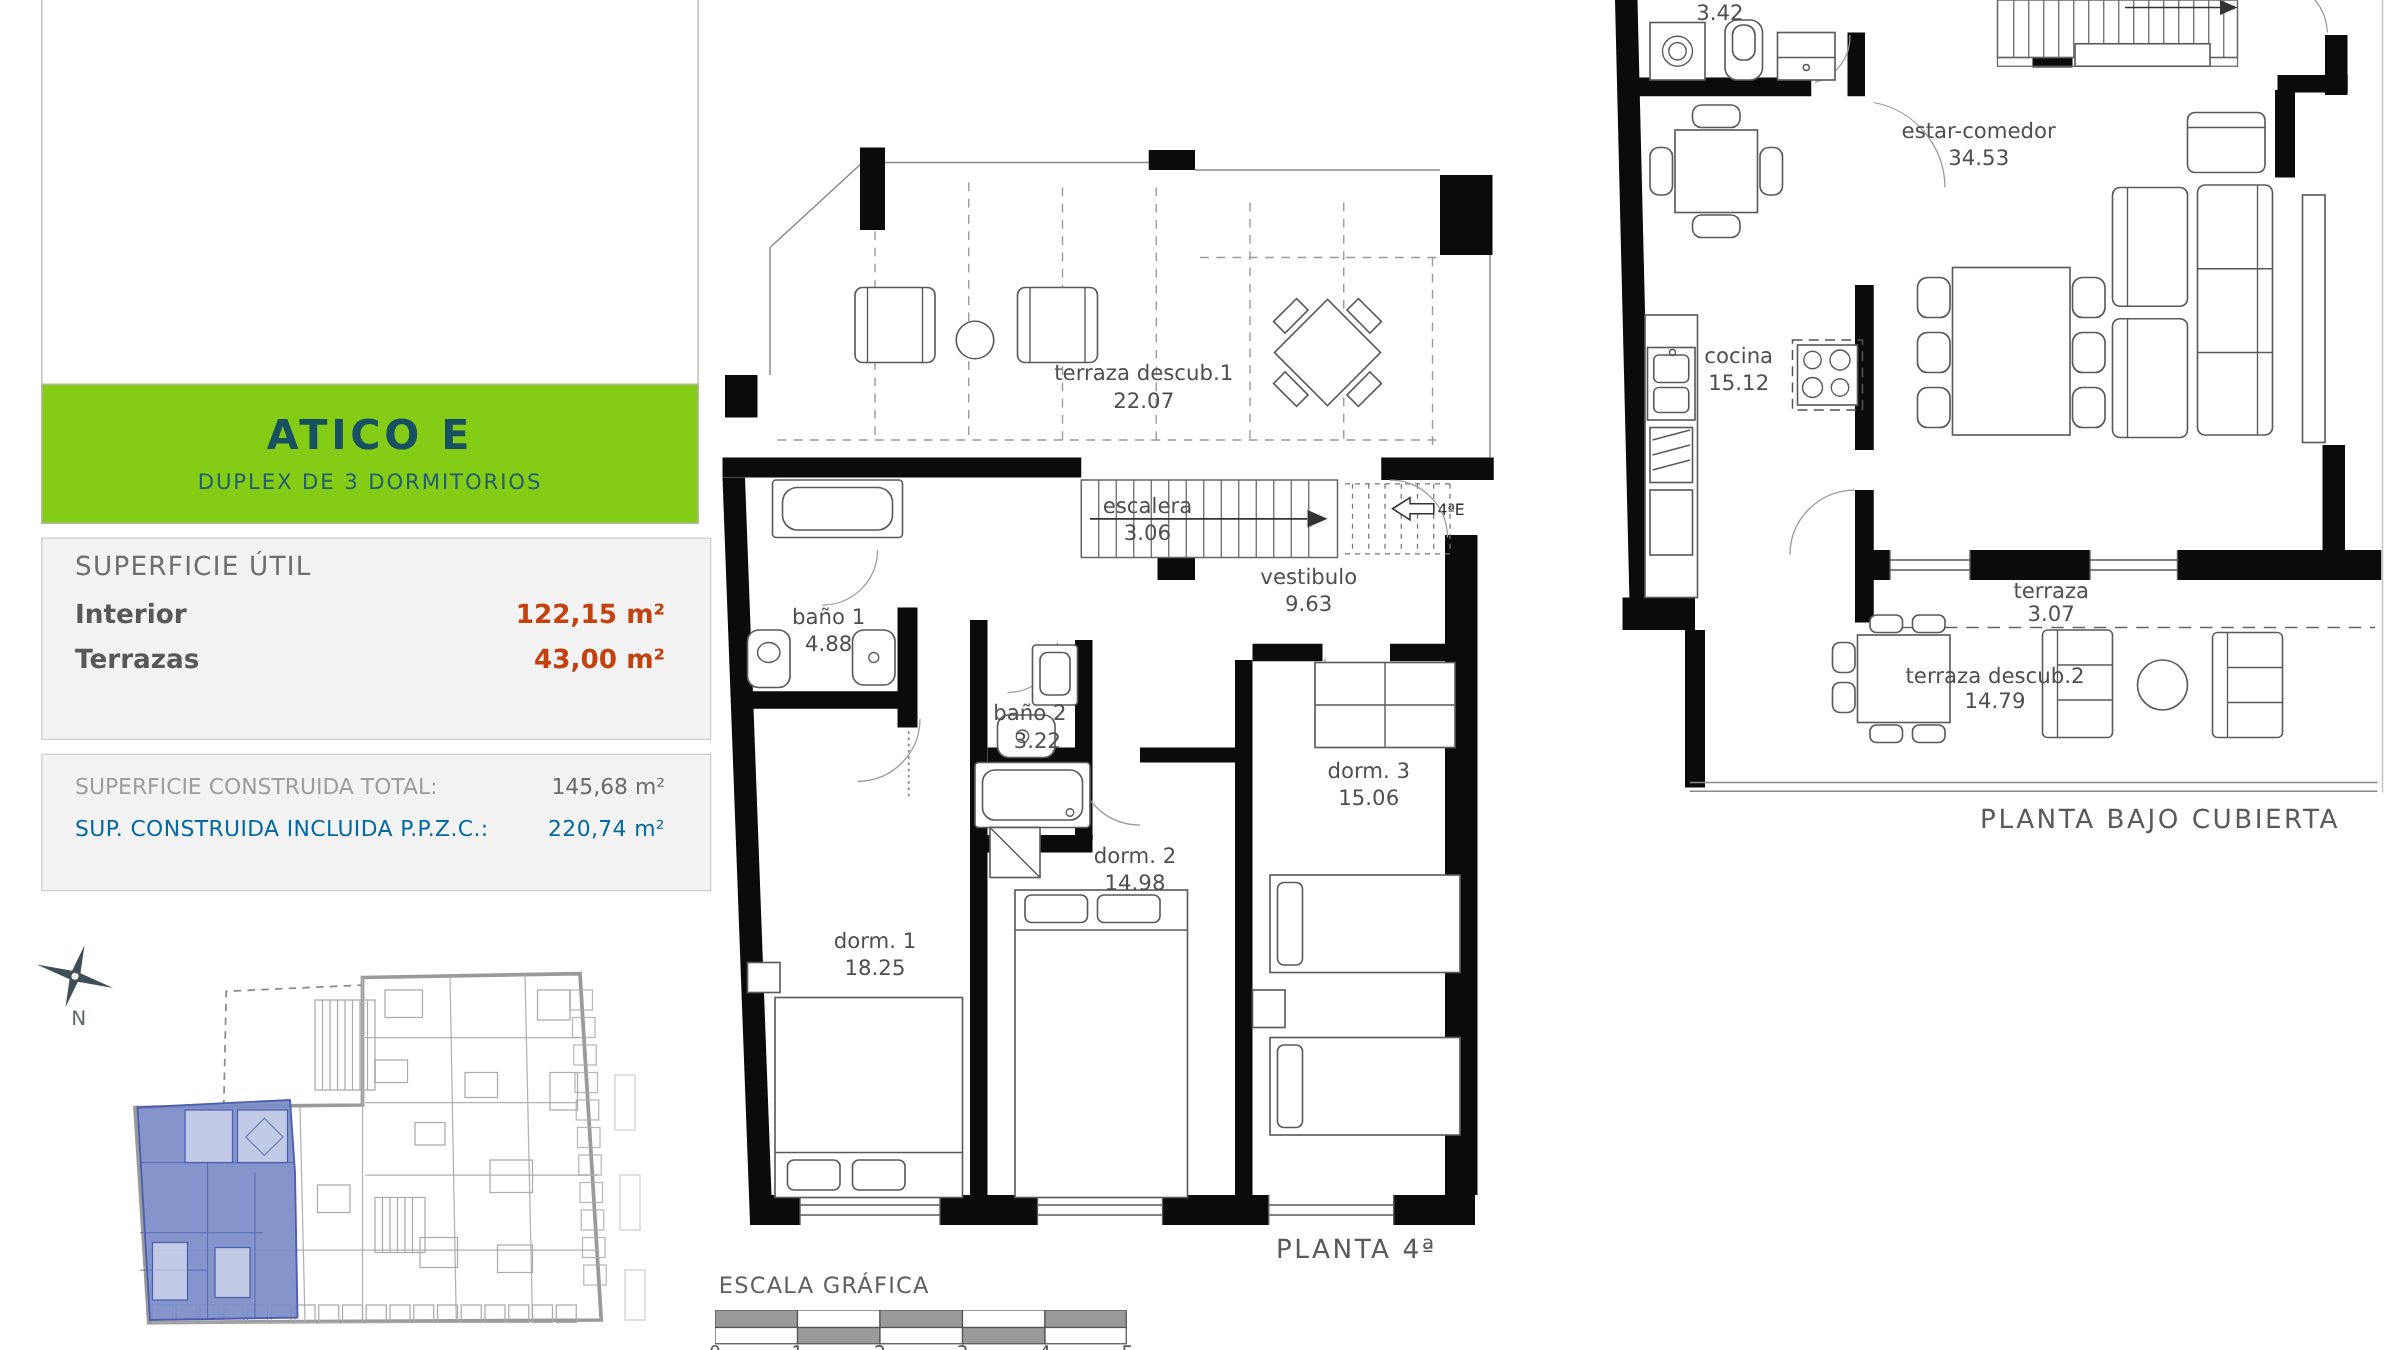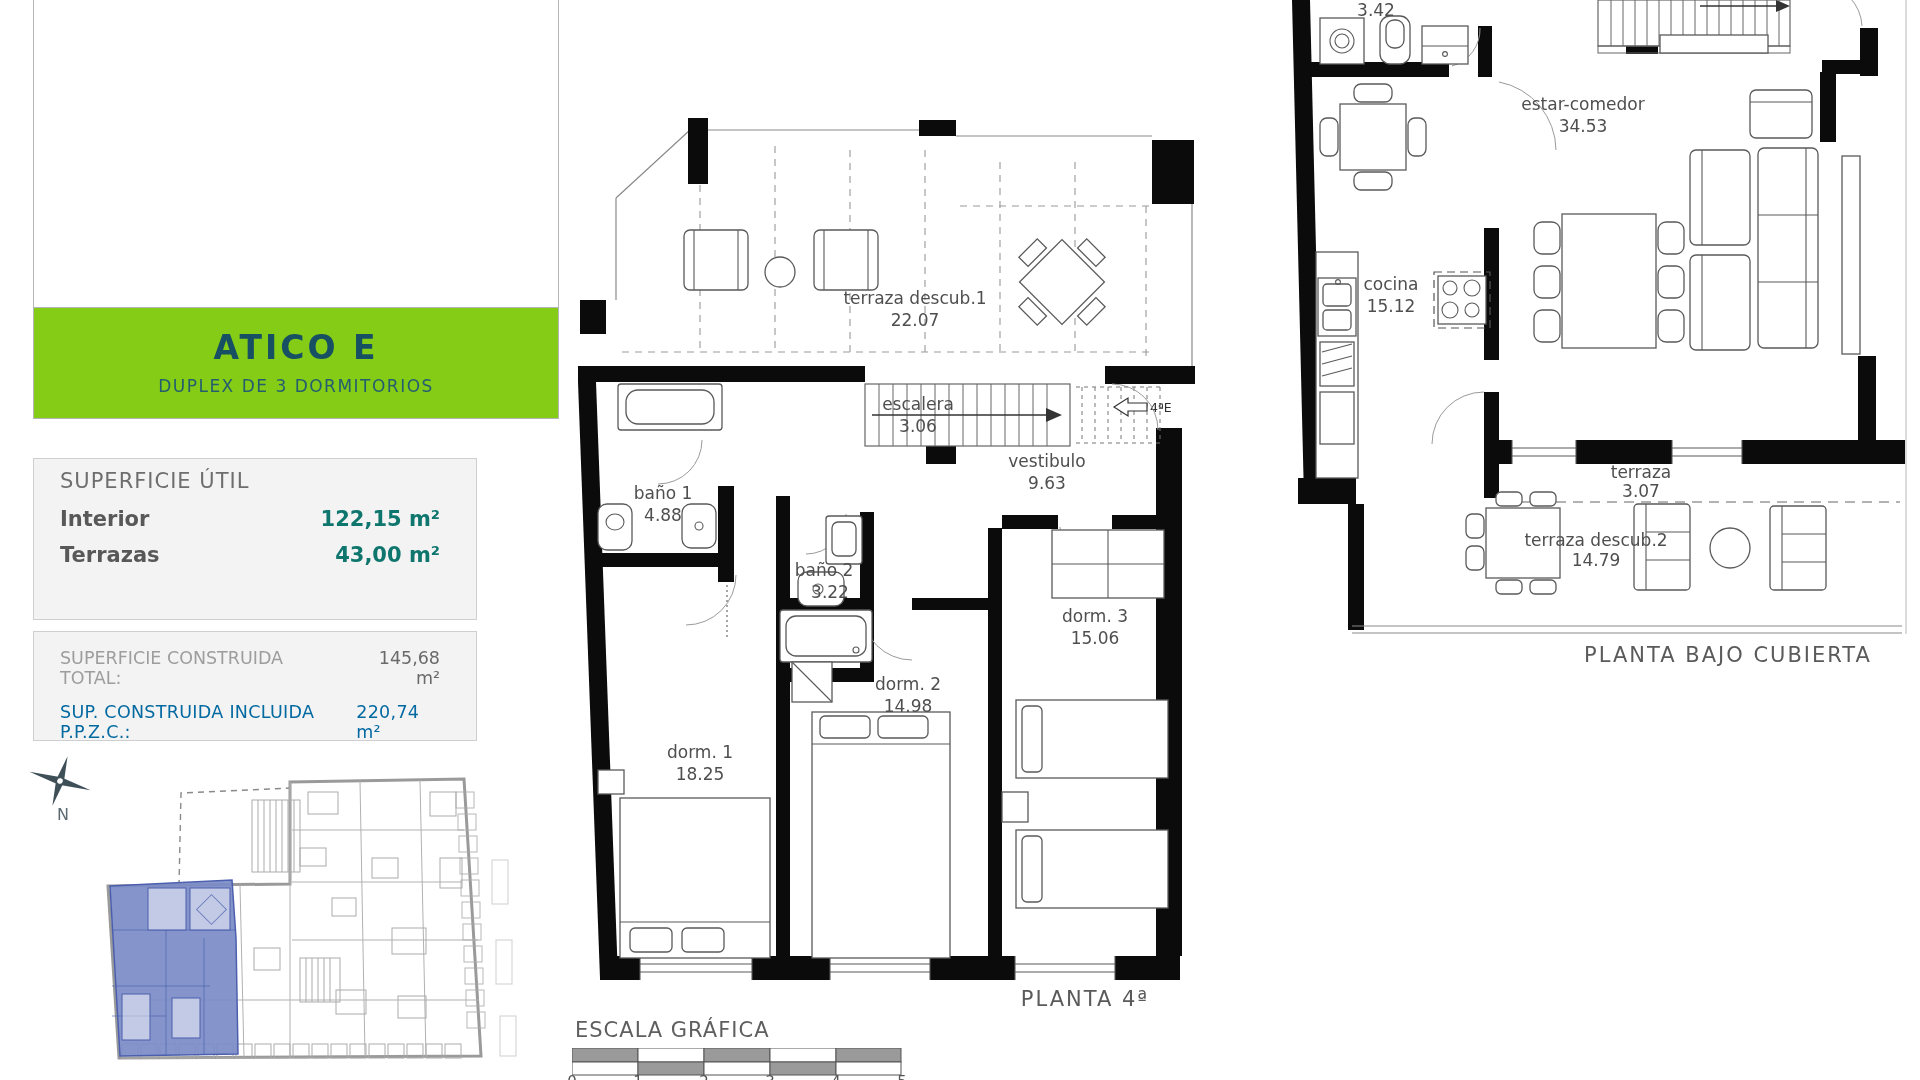--- a/index.html
+++ b/index.html
@@ -4,26 +4,26 @@
 <style>
   html,body{margin:0;padding:0;}
   body{width:1920px;height:1080px;overflow:hidden;position:relative;background:#ffffff;
        font-family:"DejaVu Sans","Liberation Sans",sans-serif;}
   .abs{position:absolute;}
   
   .box-top{left:33px;top:-30px;width:524px;height:338px;border:1px solid #b5b5b5;background:#fff;}
   .box-title{left:33px;top:307px;width:524px;height:110px;border:1px solid #b5b5b5;background:#84cc16;text-align:center;}
   .unit-title{margin-top:20px;font-size:33px;font-weight:bold;letter-spacing:3px;color:#174f63;}
   .unit-subtitle{margin-top:9px;font-size:17px;letter-spacing:1.5px;color:#255d70;}
-  .panel{left:33px;width:444px;background:#f3f3f3;border:1px solid #cfcfcf;box-sizing:border-box;padding:10px 36px 0 26px;margin-top:28px;}
+  .panel{left:33px;width:536px;background:#f3f3f3;border:1px solid #cfcfcf;box-sizing:border-box;padding:10px 36px 0 26px;}
   .panel-util{top:430px;height:162px;}
   .panel-constr{top:603px;height:110px;padding-top:16px;}
   .p-heading{font-size:21px;color:#6e6e6e;letter-spacing:1px;margin-bottom:14px;}
   .p-row{display:flex;justify-content:space-between;font-size:21px;color:#585858;margin-bottom:12px;font-weight:bold;}
-  .p-row .val{color:#0f766e;}
+  .p-row .val{color:#c2410c;}
   .c-row{display:flex;justify-content:space-between;font-size:17.5px;margin-bottom:14px;}
   .c-row.muted{color:#9d9d9d;}
   .c-row.muted .val{color:#6a6a6a;text-align:right;}
   .c-row.bold{color:#0369a1;font-weight:normal;letter-spacing:.3px;}
   
   svg text{font-family:"DejaVu Sans","Liberation Sans",sans-serif;}
   .rlabel{font-size:17px;fill:#4f4f4f;text-anchor:middle;}
   .rcaption{font-size:21px;fill:#5a5a5a;letter-spacing:2px;text-anchor:middle;}
   .rsmall{font-size:12.5px;fill:#2e2e2e;text-anchor:start;}
   .wall{fill:#0b0b0b;stroke:none;}
@@ -33,21 +33,21 @@
   .dash{fill:none;stroke:#999;stroke-width:1.1;stroke-dasharray:7 6;}
   .arc{fill:none;stroke:#9a9a9a;stroke-width:1;}
   .tread{stroke:#666;stroke-width:1;}
   .sp-outline{fill:#ffffff;stroke:#9a9a9a;stroke-width:3;}
   .sp-line{stroke:#b1b1b1;stroke-width:1;fill:none;}
   .sp-rect{fill:none;stroke:#ababab;stroke-width:1;}
   .blue-unit{fill:#7b8cc7;fill-opacity:.92;stroke:#4c5fae;stroke-width:1.5;}
   .blue-ln{stroke:#4c5fae;stroke-width:1;fill:none;opacity:.65;}
   .blue-room{fill:#ffffff;fill-opacity:.5;stroke:#4c5fae;stroke-width:1;}
   
-  .escala-title{left:575px;top:1018px;font-size:21px;letter-spacing:1px;color:#5f5f5f;}
+  .escala-title{left:575px;top:1018px;font-size:18px;letter-spacing:1px;color:#5f5f5f;}
   .tick{position:absolute;top:1073px;width:22px;margin-left:-11px;text-align:center;font-size:15px;color:#555;}
 </style>
 </head>
 <body>
 
 <div class="abs box-top"></div>
 
 <div class="abs box-title">
   <div class="unit-title">ATICO E</div>
   <div class="unit-subtitle">DUPLEX DE 3 DORMITORIOS</div>

